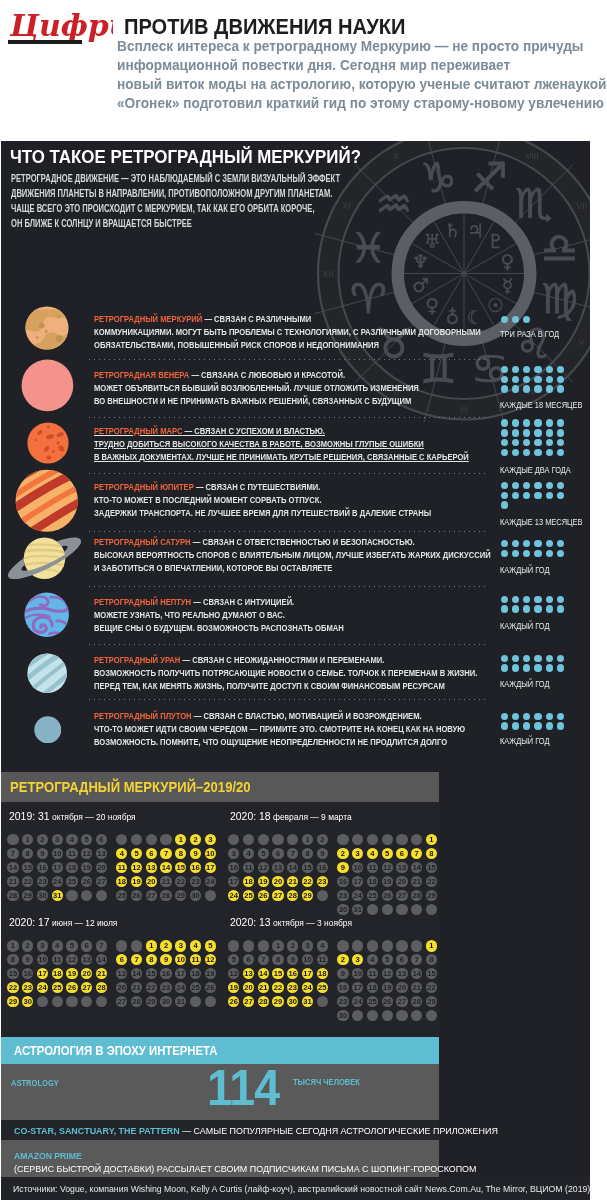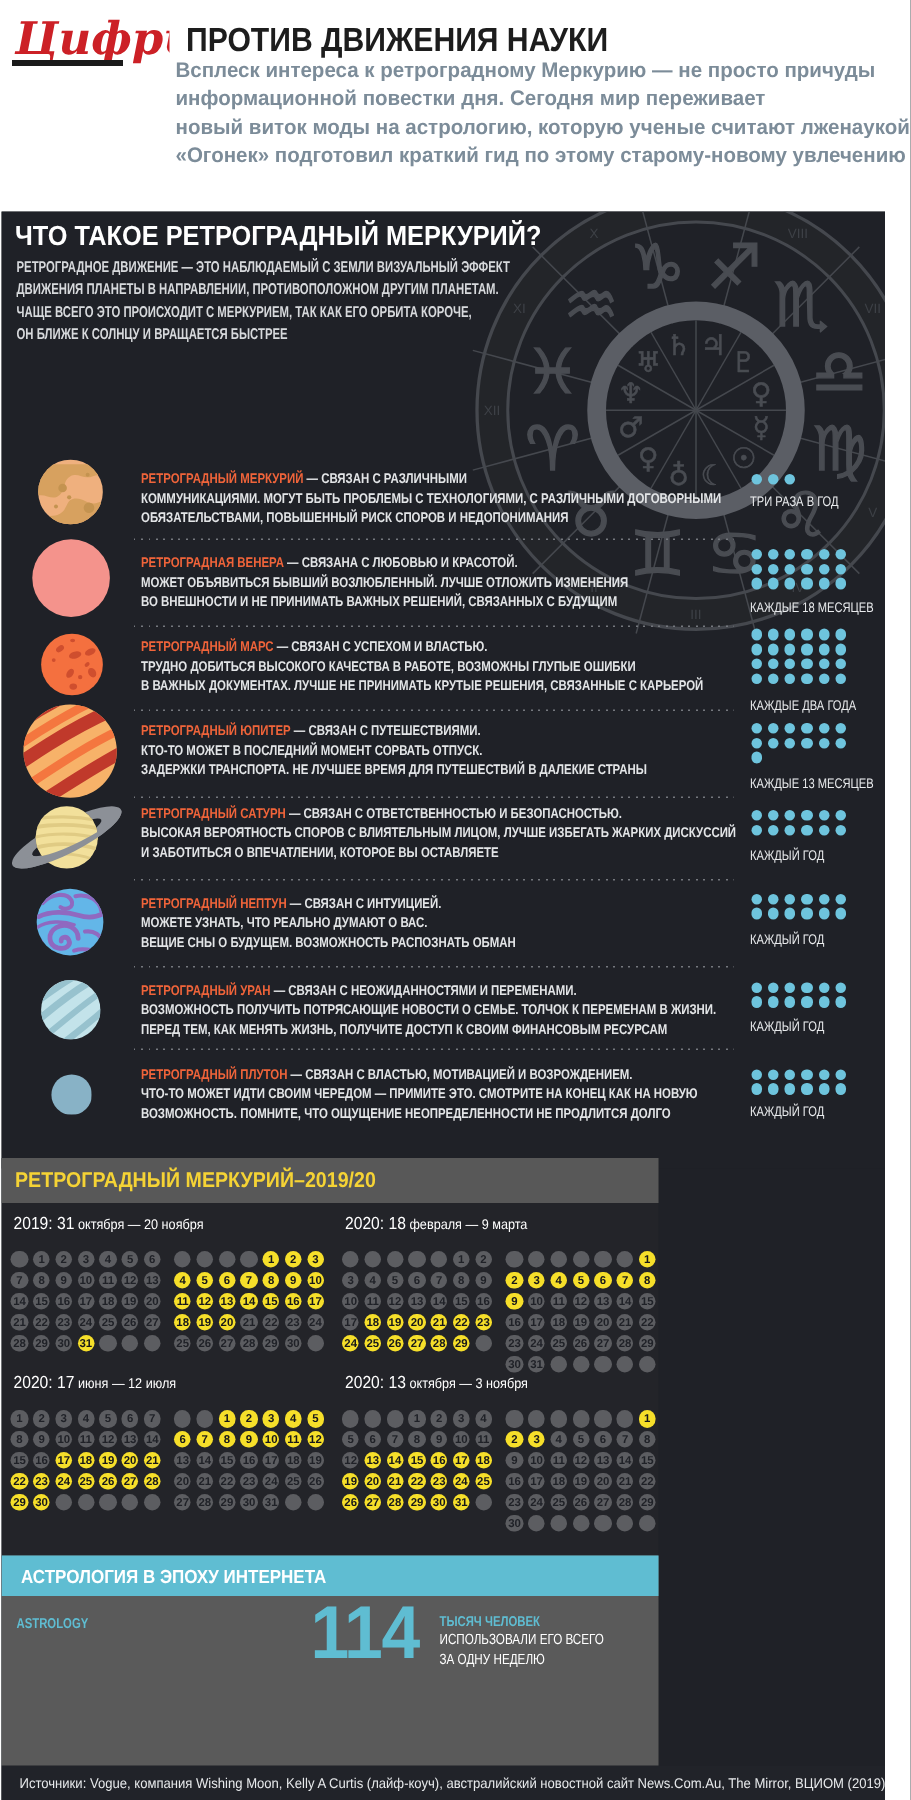--- a/index.html
+++ b/index.html
@@ -240,21 +240,21 @@
               <ellipse cx="79" cy="30" rx="9" ry="5" transform="rotate(-25 79 30)"></ellipse>
               <ellipse cx="51" cy="12" rx="4" ry="2.8"></ellipse>
               <circle cx="21" cy="43" r="3"></circle>
               <ellipse cx="74" cy="50" rx="4.5" ry="3" transform="rotate(-40 74 50)"></ellipse>
               <ellipse cx="47" cy="64" rx="8" ry="5" transform="rotate(-55 47 64)"></ellipse>
               <ellipse cx="82" cy="63" rx="6" ry="8" transform="rotate(-30 82 63)"></ellipse>
               <circle cx="63" cy="70" r="3.5"></circle>
               <ellipse cx="52" cy="85" rx="6" ry="5"></ellipse>
             </g>
           </svg>
-          <div class="pbody" style="top: 283px;">
+          <div class="pbody" style="top: 283px; text-decoration: underline;">
             <div><span class="pname">РЕТРОГРАДНЫЙ МАРС</span><span> — СВЯЗАН С УСПЕХОМ И ВЛАСТЬЮ.</span></div>
             <div>ТРУДНО ДОБИТЬСЯ ВЫСОКОГО КАЧЕСТВА В РАБОТЕ, ВОЗМОЖНЫ ГЛУПЫЕ ОШИБКИ</div>
             <div>В ВАЖНЫХ ДОКУМЕНТАХ. ЛУЧШЕ НЕ ПРИНИМАТЬ КРУТЫЕ РЕШЕНИЯ, СВЯЗАННЫЕ С КАРЬЕРОЙ</div>
           </div>
           <div class="psep" style="top: 332px;"></div>
           <div class="pdots" style="left: 499.5px; top: 278.4px;">
             <div class="pdot" style="left: 0px; top: 0px; width: 7.4px; height: 7.4px;"></div>
             <div class="pdot" style="left: 11.28px; top: 0px; width: 7.4px; height: 7.4px;"></div>
             <div class="pdot" style="left: 22.56px; top: 0px; width: 7.4px; height: 7.4px;"></div>
             <div class="pdot" style="left: 33.84px; top: 0px; width: 7.4px; height: 7.4px;"></div>
@@ -779,24 +779,27 @@
       <div class="b3a">
         <div class="b3lbl">
             <div>ASTROLOGY</div>
           </div>
       </div>
       <div class="bignum">114</div>
       <div class="b3b">
         <div class="b3lbl">
             <div>ТЫСЯЧ ЧЕЛОВЕК</div>
           </div>
-        <div class="b3txt">
-          <div>ИСПОЛЬЗОВАЛИ ЕГО ВСЕГО</div>
-          <div>ЗА ОДНУ НЕДЕЛЮ</div>
-        </div>
+      </div>
+      <div class="rowdark">
+        <div class="t"><b>CO-STAR, SANCTUARY, THE PATTERN</b><span> — САМЫЕ ПОПУЛЯРНЫЕ СЕГОДНЯ АСТРОЛОГИЧЕСКИЕ ПРИЛОЖЕНИЯ</span></div>
+      </div>
+      <div class="rowgray">
+        <div class="l">AMAZON PRIME</div>
+        <div class="t">(СЕРВИС БЫСТРОЙ ДОСТАВКИ) РАССЫЛАЕТ СВОИМ ПОДПИСЧИКАМ ПИСЬМА С ШОПИНГ-ГОРОСКОПОМ</div>
       </div>
     </div>
 
     <div class="srcbar">
       <div class="t">Источники: Vogue, компания Wishing Moon, Kelly A Curtis (лайф-коуч), австралийский новостной сайт News.Com.Au, The Mirror, ВЦИОМ (2019), информагентства.</div>
     </div>
 
   </div>
 
 </div>

